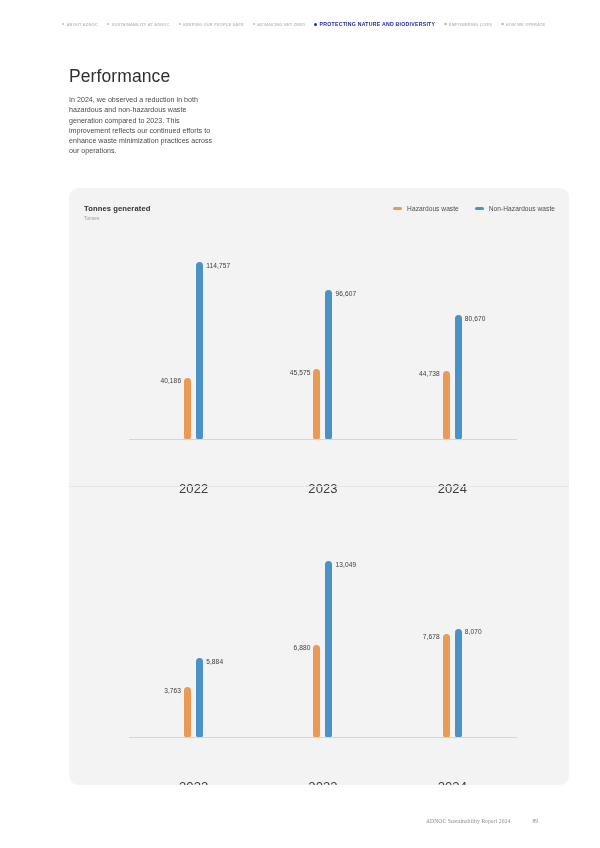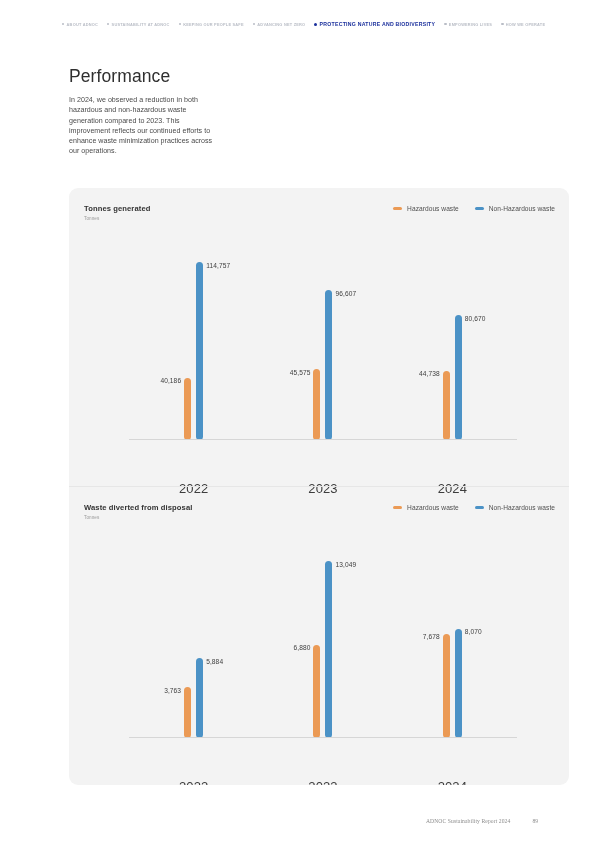--- a/index.html
+++ b/index.html
@@ -308,36 +308,20 @@
                 </div>
               </div>
               <div class="xlabel">2024</div>
             </div>
           </div>
         <div class="axis-line"></div>
       </div>
     </div>
 
     <div class="chart-block">
-      <div class="chart-head">
-        <div>
-          <div class="chart-title">Waste diverted from disposal</div>
-          <div class="chart-sub">Tonnes</div>
-        </div>
-        <div class="legend">
-          <div class="legend-item">
-            <span class="legend-swatch" style="background:#eb9a55"></span>
-            <span class="legend-label">Hazardous waste</span>
-          </div>
-          <div class="legend-item">
-            <span class="legend-swatch" style="background:#4b92c6"></span>
-            <span class="legend-label">Non-Hazardous waste</span>
-          </div>
-        </div>
-      </div>
       <div class="plot">
         <div class="groups">
             <div class="group">
               <div class="bar-wrap left">
                 <div class="bar hazardous" style="height: 25.377%;">
                   <span class="bar-value">3,763</span>
                 </div>
               </div>
               <div class="bar-wrap right">
                 <div class="bar nonhazardous" style="height: 39.6806%;">

